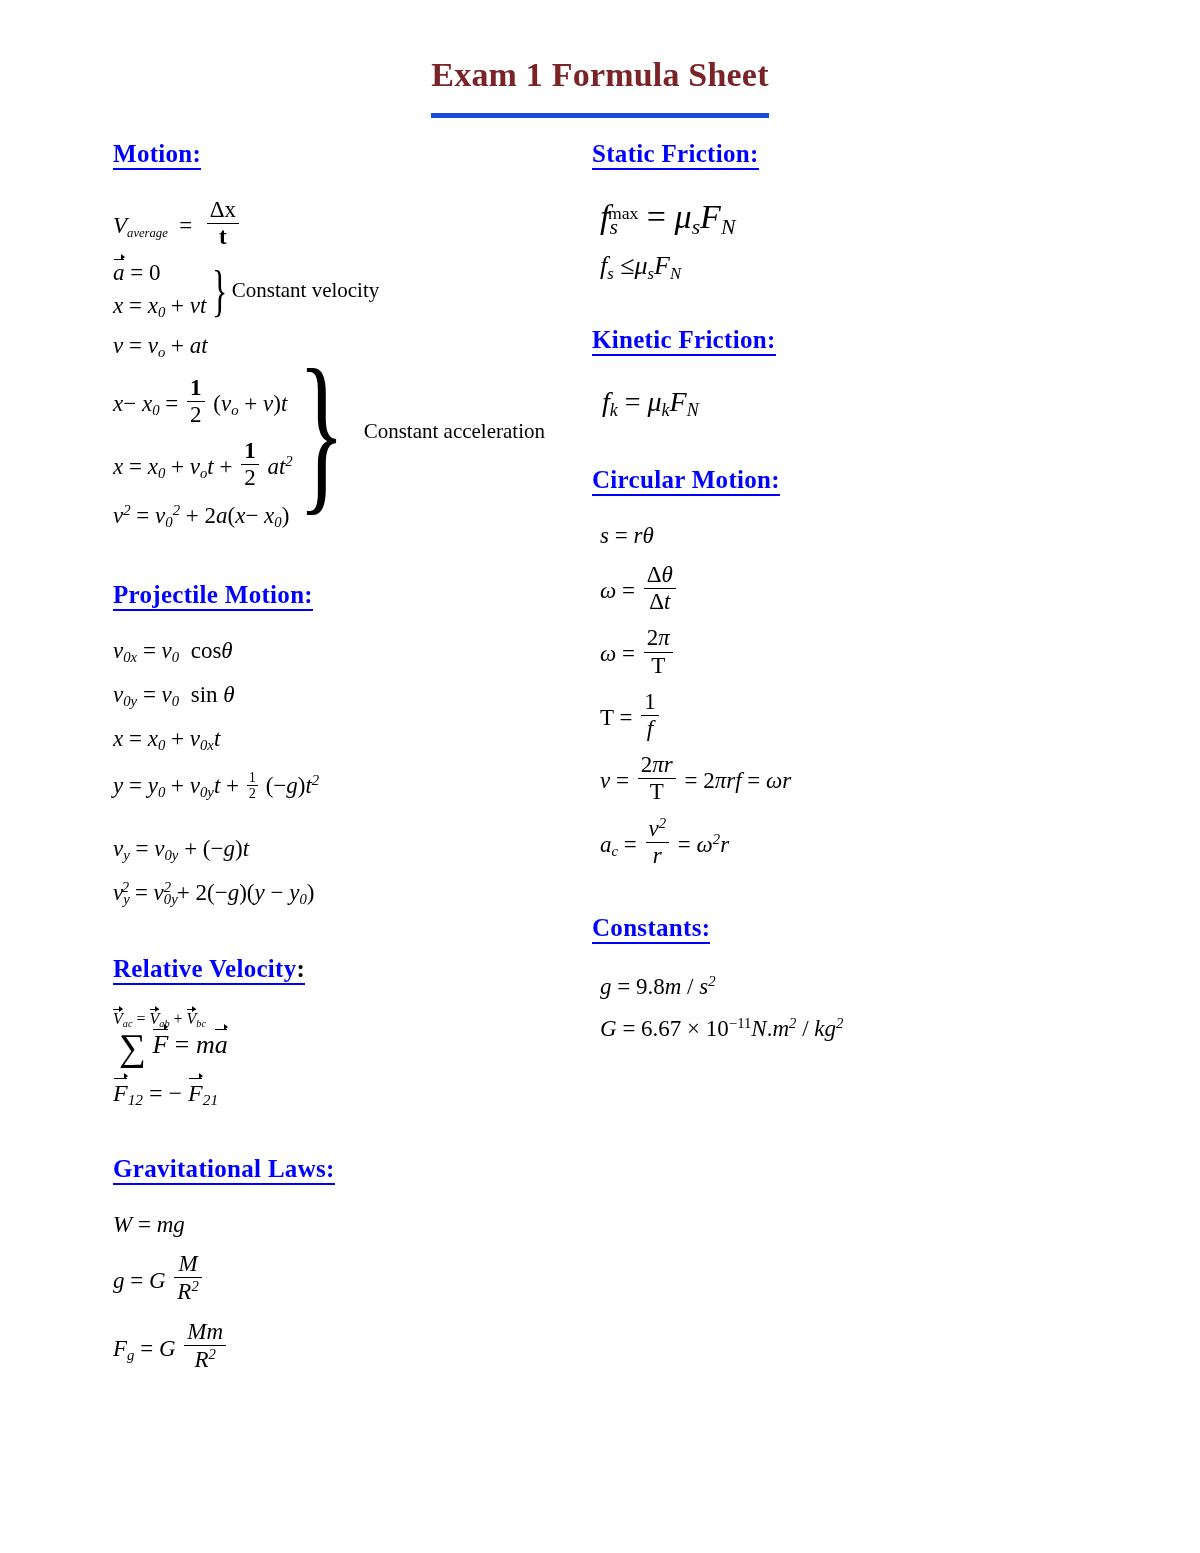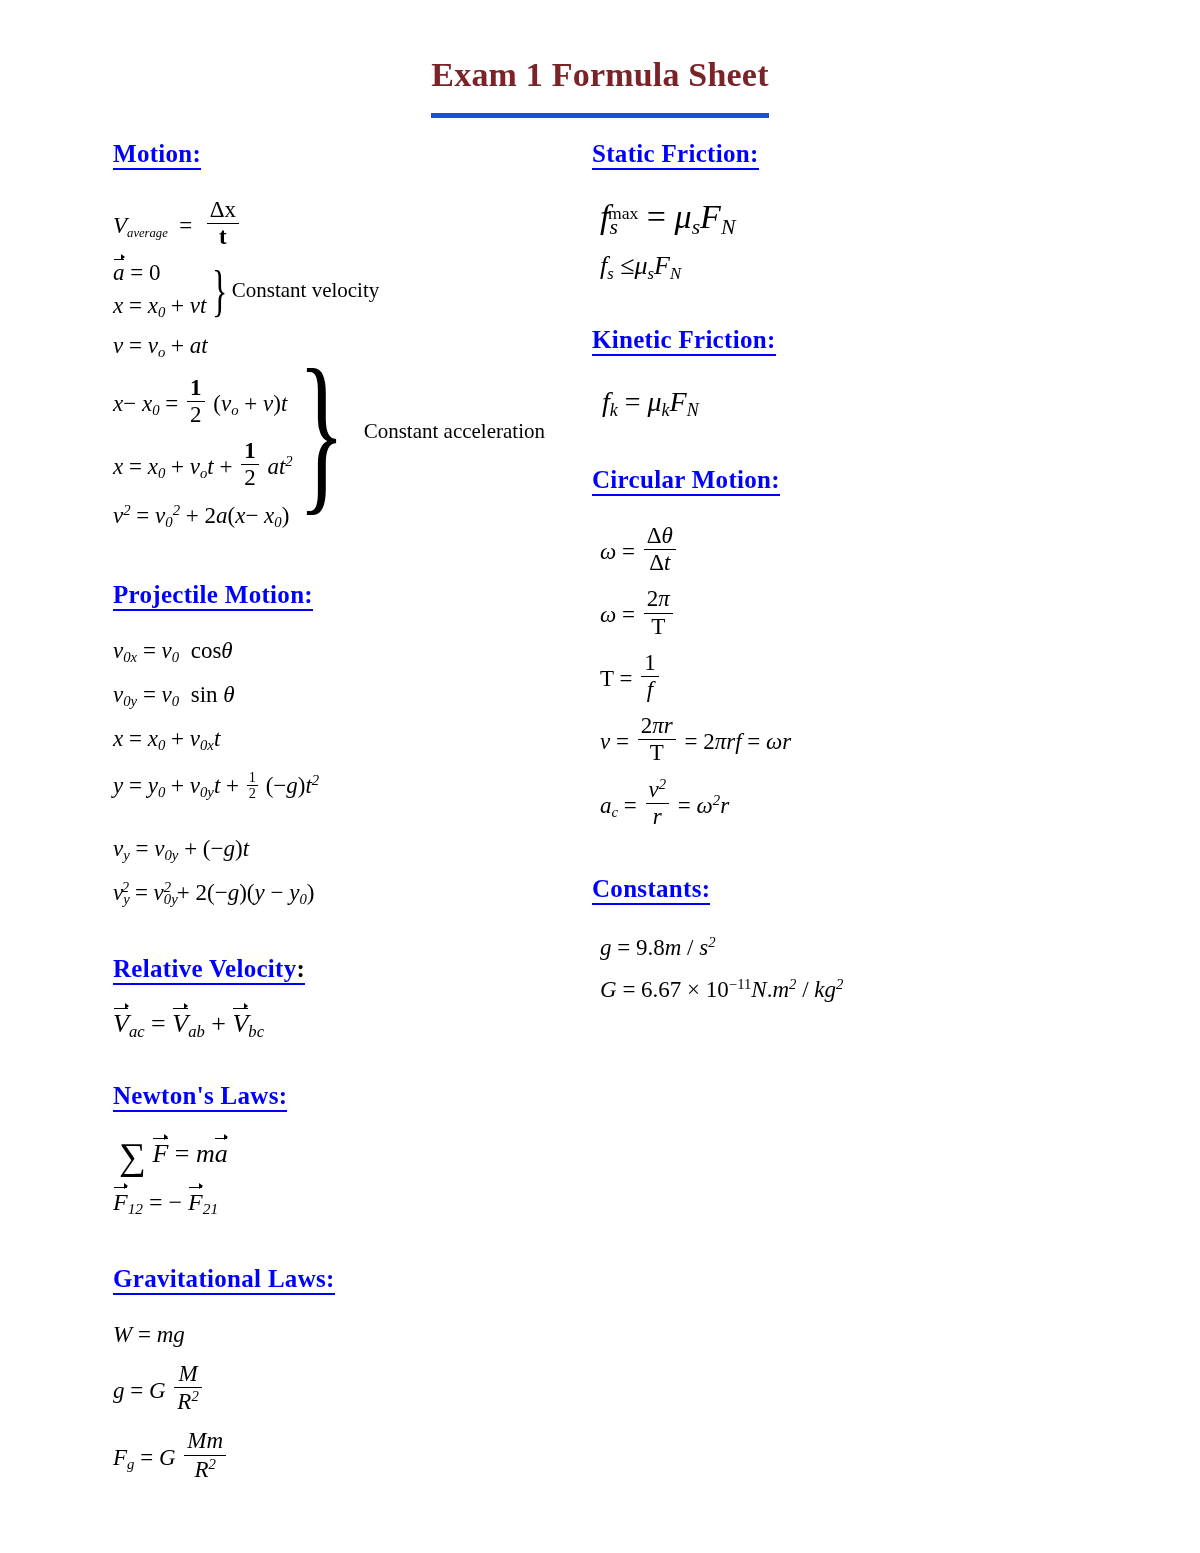--- a/index.html
+++ b/index.html
@@ -256,30 +256,27 @@
       <div class="eq">
         <i>v</i><sub><i>y</i></sub><sup style="margin-left:-8px;">2</sup><span class="up"> = </span><i>v</i><sub>0<i>y</i></sub><sup style="margin-left:-14px;">2</sup><span class="up"> + 2(−</span><i>g</i><span class="up">)(</span><i>y</i><span class="up"> − </span><i>y</i><sub>0</sub><span class="up">)</span>
       </div>
     </div>
 
     <div class="sec-head" style="margin-top:48px; margin-bottom:28px;">
       <span class="u">Relative Velocity</span><span class="u-black">:</span>
     </div>
 
     <div class="formulas">
-      <div class="eq" style="font-size:26px;">
+      <div class="eq" style="font-size:16px;">
         <span class="vec"><i>V</i></span><sub><i>ac</i></sub><span class="up"> = </span>
         <span class="vec"><i>V</i></span><sub><i>ab</i></sub><span class="up"> + </span>
         <span class="vec"><i>V</i></span><sub><i>bc</i></sub>
       </div>
     </div>
 
-    <div class="sec-head" style="margin-top:42px; margin-bottom:28px;">
-      <span class="u">Newton's Laws:</span>
-    </div>
 
     <div class="formulas">
       <div class="eq" style="margin-bottom:14px; font-size:26px; margin-left:6px;">
         <span class="sum-sym">∑</span>&nbsp;<span class="vec"><i>F</i></span><span class="up"> = </span><i>m</i><span class="vec"><i>a</i></span>
       </div>
       <div class="eq" style="font-size:24px;font-family:Liberation Serif, serif;">
         <span class="vec"><i>F</i></span><sub><i>12</i></sub><span class="up"> = − </span><span class="vec"><i>F</i></span><sub><i>21</i></sub>
       </div>
     </div>
 
@@ -332,20 +329,23 @@
       <div class="eq" style="font-size:28px;">
         <i>f</i><sub><i>k</i></sub><span class="up"> = </span><i>μ</i><sub><i>k</i></sub><i>F</i><sub><i>N</i></sub>
       </div>
     </div>
 
     <div class="sec-head" style="margin-top:46px; margin-bottom:30px;">
       <span class="u">Circular Motion:</span>
     </div>
 
     <div class="formulas" style="margin-left:8px;">
+      <div class="eq" style="margin-bottom:16px;">
+        <i>s</i><span class="up"> = </span><i>rθ</i>
+      </div>
       <div class="eq" style="margin-bottom:12px;">
         <i>ω</i><span class="up"> = </span>
         <span class="frac">
           <span class="num"><span class="up">Δ</span><i>θ</i></span>
           <span class="den"><span class="up">Δ</span><i>t</i></span>
         </span>
       </div>
       <div class="eq" style="margin-bottom:12px;">
         <i>ω</i><span class="up"> = </span>
         <span class="frac">

